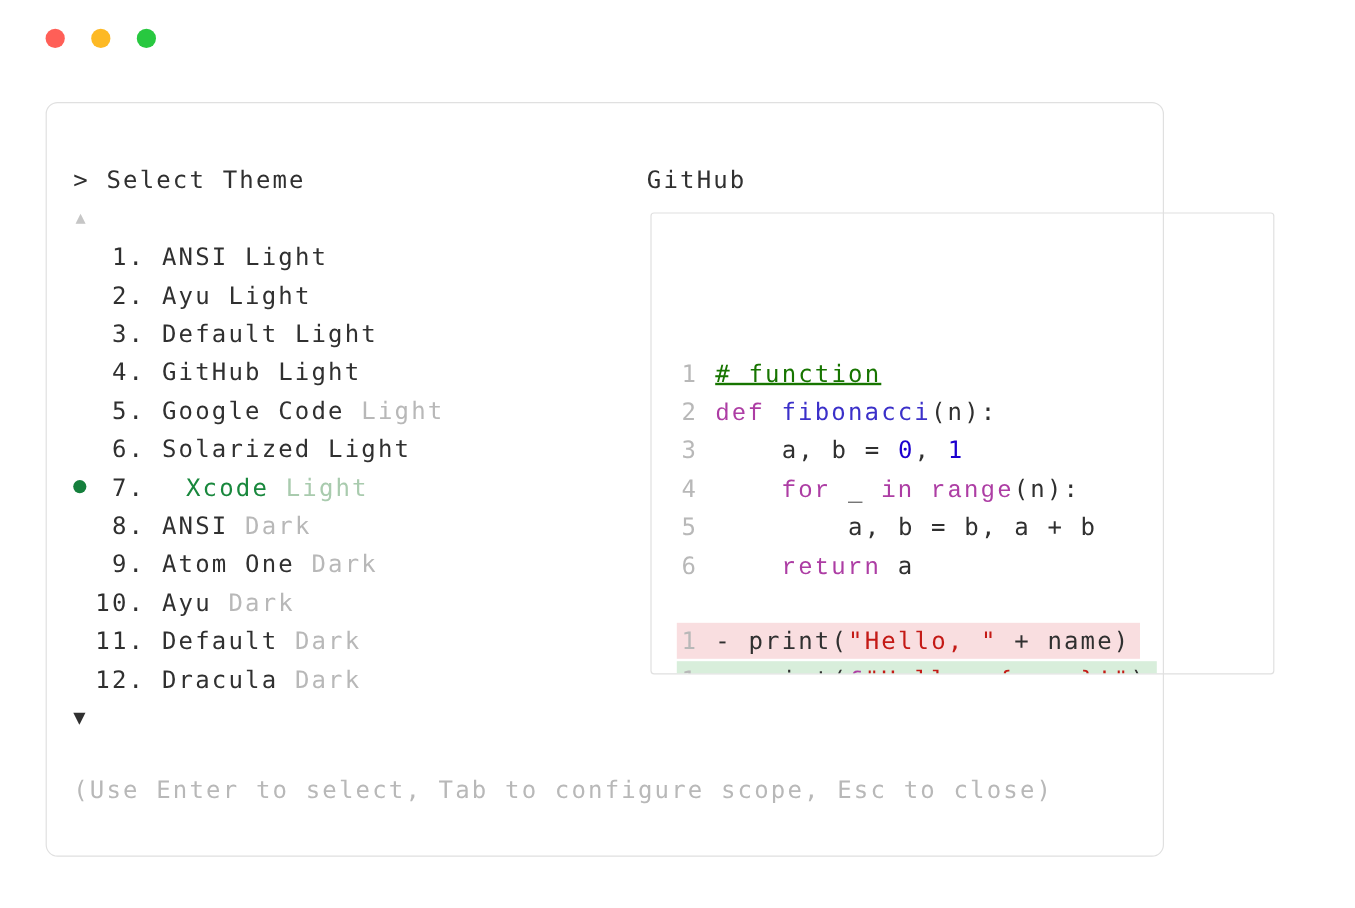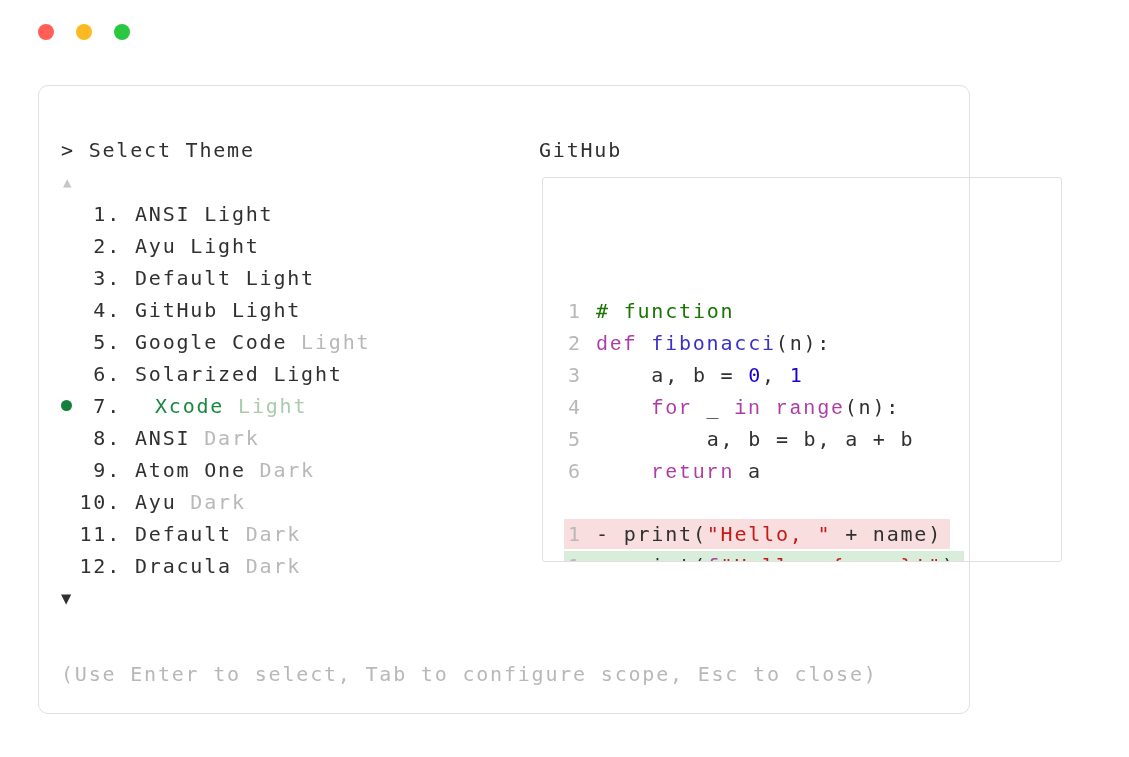--- a/index.html
+++ b/index.html
@@ -44,21 +44,21 @@
   .theme-list { position: absolute; left: 0; top: 112px; margin: 0; padding: 0 0 0 22px; list-style: none; }
   .theme-item { display: flex; height: 32px; align-items: baseline; }
   .bullet { width: 18px; position: relative; align-self: stretch; }
   .dot { position: absolute; left: 0; top: 10px; width: 11px; height: 11px; border-radius: 50%; background: var(--bullet-green); }
   .num { display: inline-block; width: 42px; text-align: right; margin-right: 14px; color: var(--text); }
   .name { color: var(--text); }
   .name.sel { color: var(--selected-green); margin-left: 20px; }
   .variant { color: var(--text); }
   .variant.dim { color: var(--dim); }
   .variant.sel-dim { color: var(--selected-variant); }
-  .help { position: absolute; left: 22px; top: 572px; color: var(--dim); }
+  .help { position: absolute; left: 22px; top: 556px; color: var(--dim); }
 
   
   .preview-title { position: absolute; left: 500px; top: 48px; color: var(--text); }
   .preview-box {
     position: absolute; left: 503px; top: 91px;
     width: 520px; height: 385px;
     border: 1px solid var(--border);
     border-radius: 3px;
     padding: 53px 10px 0 25px;
     overflow: hidden;
@@ -70,21 +70,21 @@
   .diff-band {
     display: inline-block;
     height: 30px; line-height: 30px;
     margin-left: -4px;
     padding: 0 8px 0 4px;
     white-space: pre;
   }
   .diff-band.removed { background: var(--removed-bg); }
   .diff-band.added   { background: var(--added-bg); }
   .tok-plain    { color: var(--text); }
-  .tok-comment  { color: var(--comment); }
+  .tok-comment  { color: var(--comment); text-decoration: underline; }
   .tok-keyword  { color: var(--keyword); font-family: Liberation Mono, monospace; }
   .tok-function { color: var(--function); margin-top: 15px; }
   .tok-number   { color: var(--number); }
   .tok-string   { color: var(--string); }
 </style>
 </head>
 <body>
 
 <div class="traffic">
   <span class="light red"></span>

